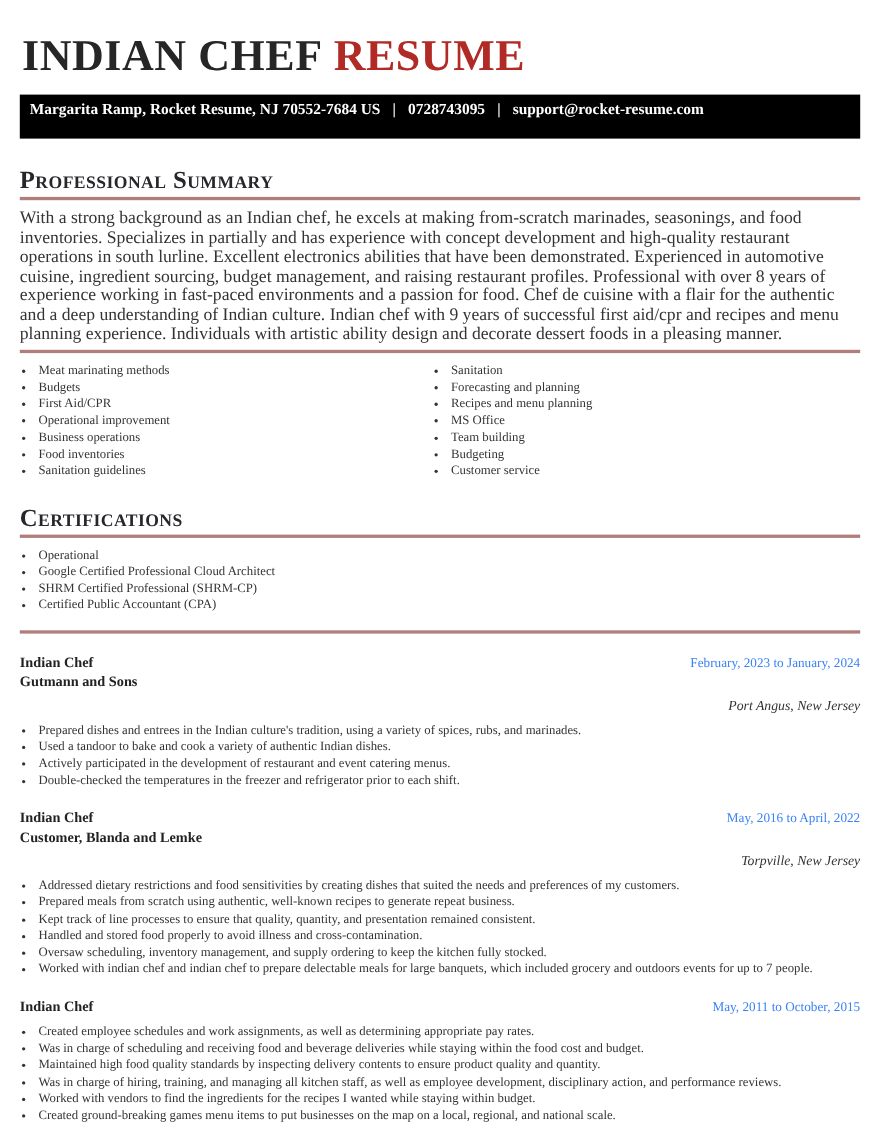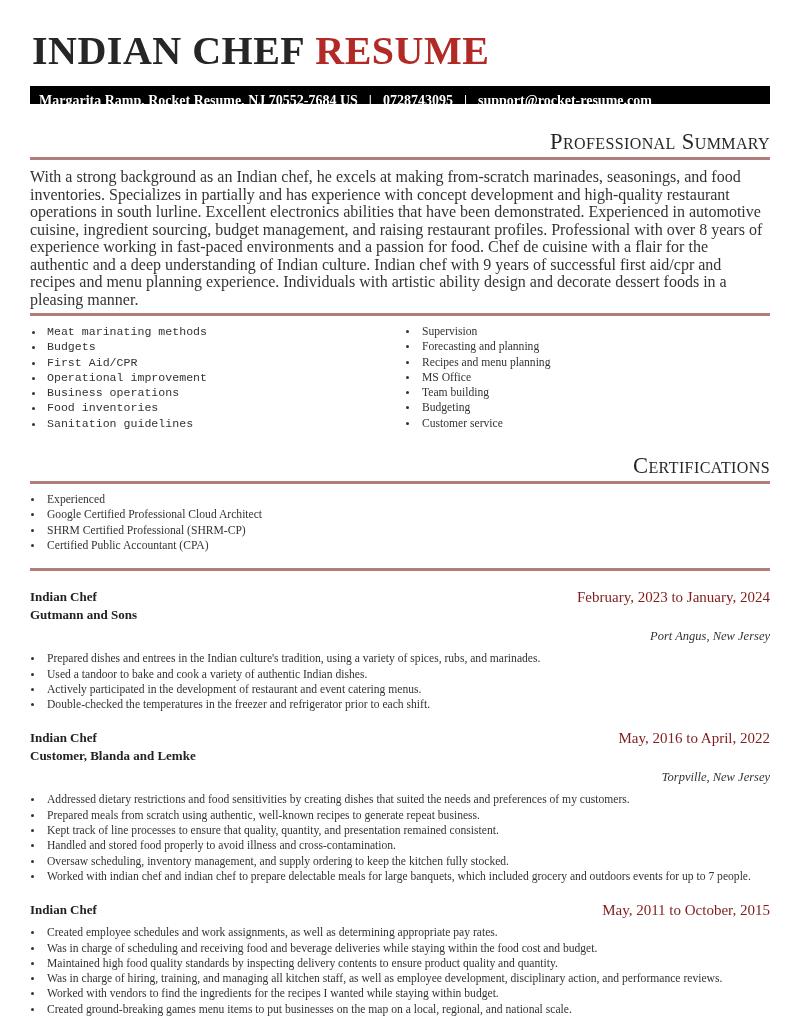--- a/index.html
+++ b/index.html
@@ -4,46 +4,46 @@
 <style>
   * { box-sizing: border-box; }
   html, body {
     margin: 0; padding: 0;
     width: 800px; height: 1035px;
     background: #ffffff;
     overflow: hidden;
     font-family: "Liberation Serif", "DejaVu Serif", serif;
     color: #333333;
   }
-  .page { width: 800px; height: 1035px; padding: 0 30px; overflow: hidden; }
+  .page { width: 800px; height: 1035px; padding: 0 18px; overflow: hidden; }
 
   
   h1.doc-title {
     margin: 30px 0 0 2px;
     font-size: 40px; line-height: 42px;
     font-weight: bold; color: #262626;
     letter-spacing: 0.5px;
   }
   h1.doc-title .accent { color: #b22a26; margin-left: 10px; }
 
   .contact-bar {
     margin-top: 14px;
-    height: 18px; line-height: 30px;
+    height: 40px; line-height: 30px;
     background: #000000; color: #ffffff;
     font-weight: bold; font-size: 14px;
     padding-left: 9px;
     white-space: nowrap; overflow: hidden;
   }
   .contact-bar .sep { margin: 0 11px; font-weight: bold; }
 
   
   h2.sec-heading {
     margin: 0; font-size: 22.5px; line-height: 26px;
-    font-variant: small-caps; font-weight: normal;
-    color: #26262b; letter-spacing: 0.4px; text-align: right;
+    font-variant: small-caps; font-weight: bold;
+    color: #26262b; letter-spacing: 0.4px;
   }
   .rule { height: 3px; background: #b17e7b; margin-top: 2px; }
 
   .sec-summary        { margin-top: 25px; }
   .sec-skills         { margin-top: 5px; }
   .sec-certifications { margin-top: 22px; }
   .sec-work           { margin-top: 15px; }
   .sec-education      { margin-top: 13px; }
 
   p.summary-text {
@@ -57,29 +57,29 @@
     list-style: disc;
   }
   ul.bullets li {
     font-size: 11.6px; line-height: 15.3px;
     color: #333333; padding-left: 3px;
   }
   ul.bullets li::marker { color: #333333; font-size: 10px; }
 
   .two-col { display: flex; }
   .two-col ul.bullets { margin-top: 8px; }
-  .two-col .col-left  { width: 375px; flex: 0 0 375px; font-family: Liberation Mono, monospace; }
+  .two-col .col-left  { width: 375px; flex: 0 0 375px; }
   .two-col .col-right { flex: 1; }
 
   
   .job { margin-top: 17px; }
   .job:first-of-type { margin-top: 9px; }
   .job-row { display: flex; justify-content: space-between; line-height: 18px; }
   .job-title, .job-company { font-weight: bold; font-size: 13px; color: #222222; }
-  .job-dates { font-size: 15px; color: #7f1d1d; font-family: Liberation Serif, serif; }
+  .job-dates { font-size: 12px; color: #3b82f6; font-family: Liberation Serif, serif; }
   .job-location { font-size: 12.5px; font-style: italic; color: #333333; margin-top: 21px; }
   .job ul.bullets { margin-top: 6px; }
 </style>
 </head>
 <body>
 
 <div class="page">
 
   <h1 class="doc-title"><span>INDIAN CHEF</span><span class="accent">RESUME</span></h1>
 
@@ -97,36 +97,36 @@
       <ul class="bullets col-left">
           <li>Meat marinating methods</li>
           <li>Budgets</li>
           <li>First Aid/CPR</li>
           <li>Operational improvement</li>
           <li>Business operations</li>
           <li>Food inventories</li>
           <li>Sanitation guidelines</li>
         </ul>
       <ul class="bullets col-right">
-          <li>Supervision</li>
+          <li>Sanitation</li>
           <li>Forecasting and planning</li>
           <li>Recipes and menu planning</li>
           <li>MS Office</li>
           <li>Team building</li>
           <li>Budgeting</li>
           <li>Customer service</li>
         </ul>
     </div>
   </section>
 
   <section class="sec-certifications">
     <h2 class="sec-heading">Certifications</h2>
     <div class="rule"></div>
     <ul class="bullets">
-        <li>Experienced</li>
+        <li>Operational</li>
         <li>Google Certified Professional Cloud Architect</li>
         <li>SHRM Certified Professional (SHRM-CP)</li>
         <li>Certified Public Accountant (CPA)</li>
       </ul>
   </section>
 
   <section class="sec-work">
     <div class="rule"></div>
 
     <div class="job">

